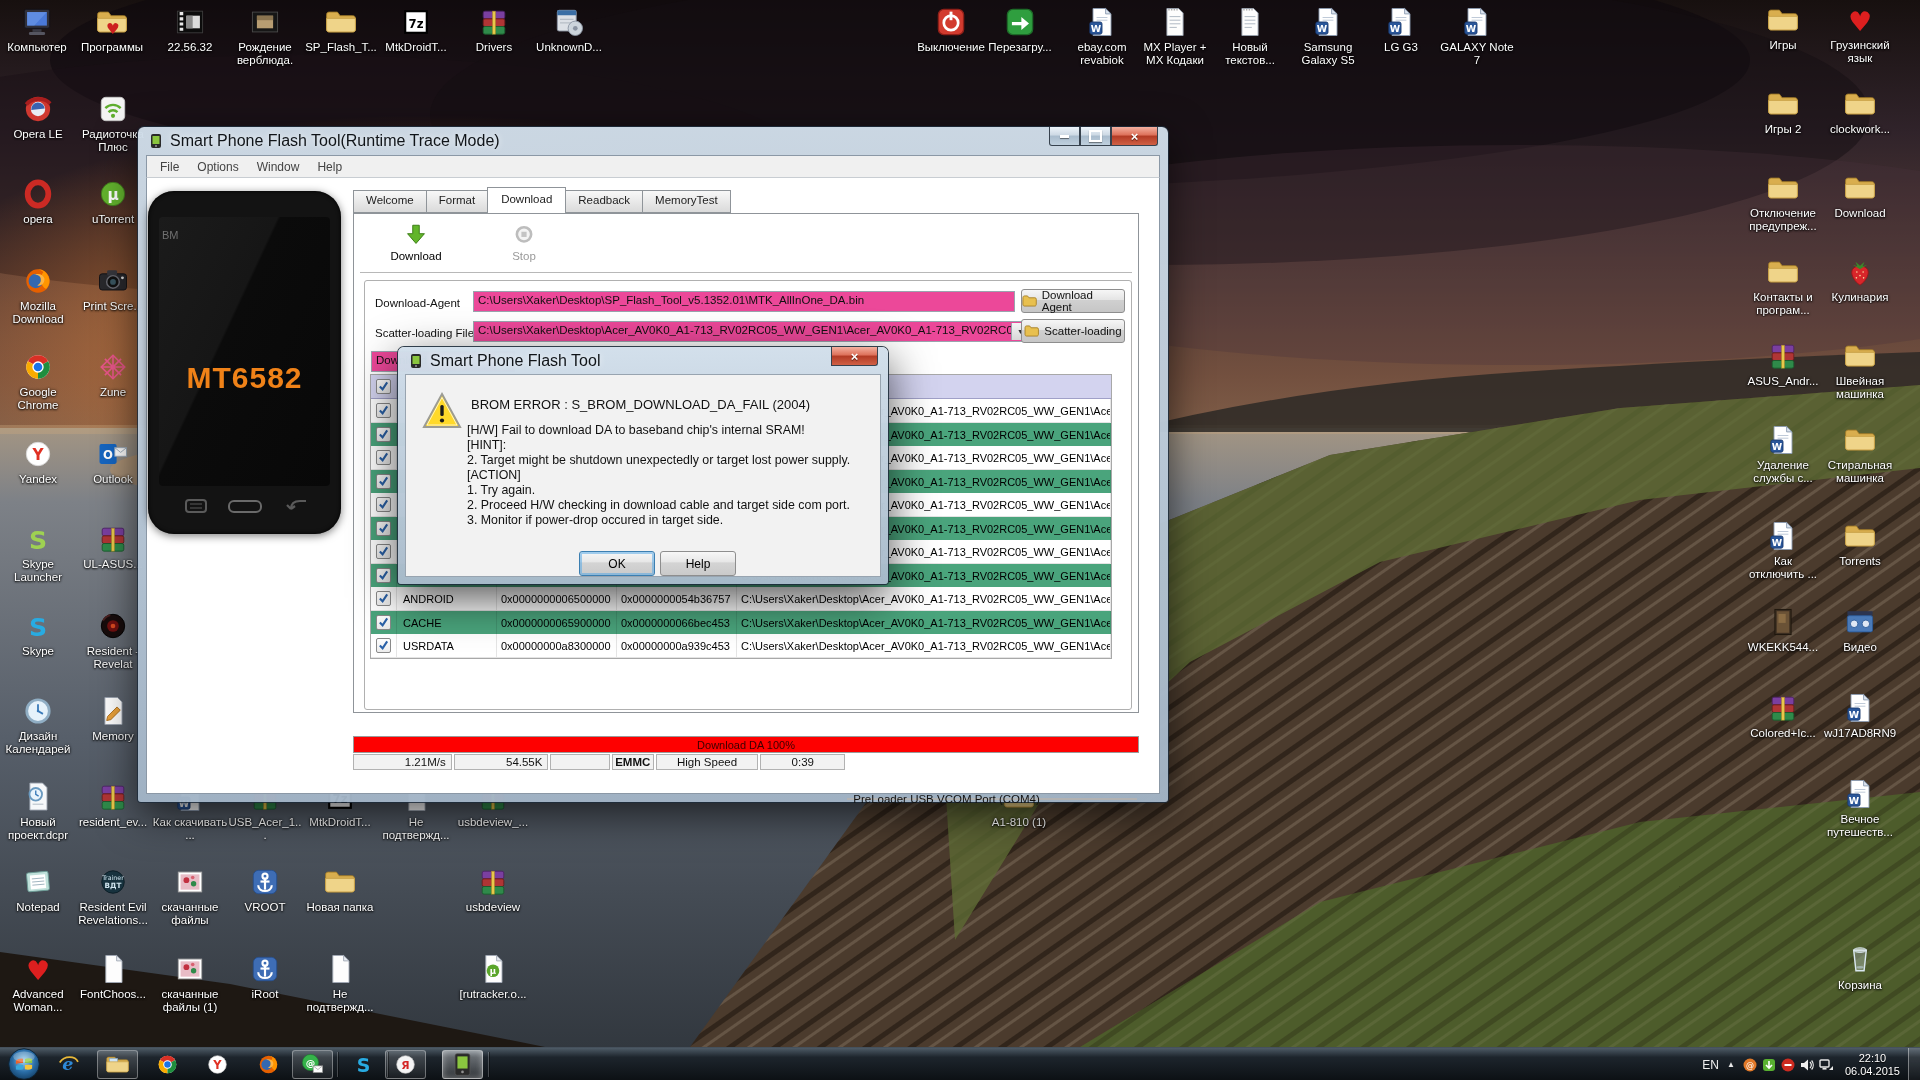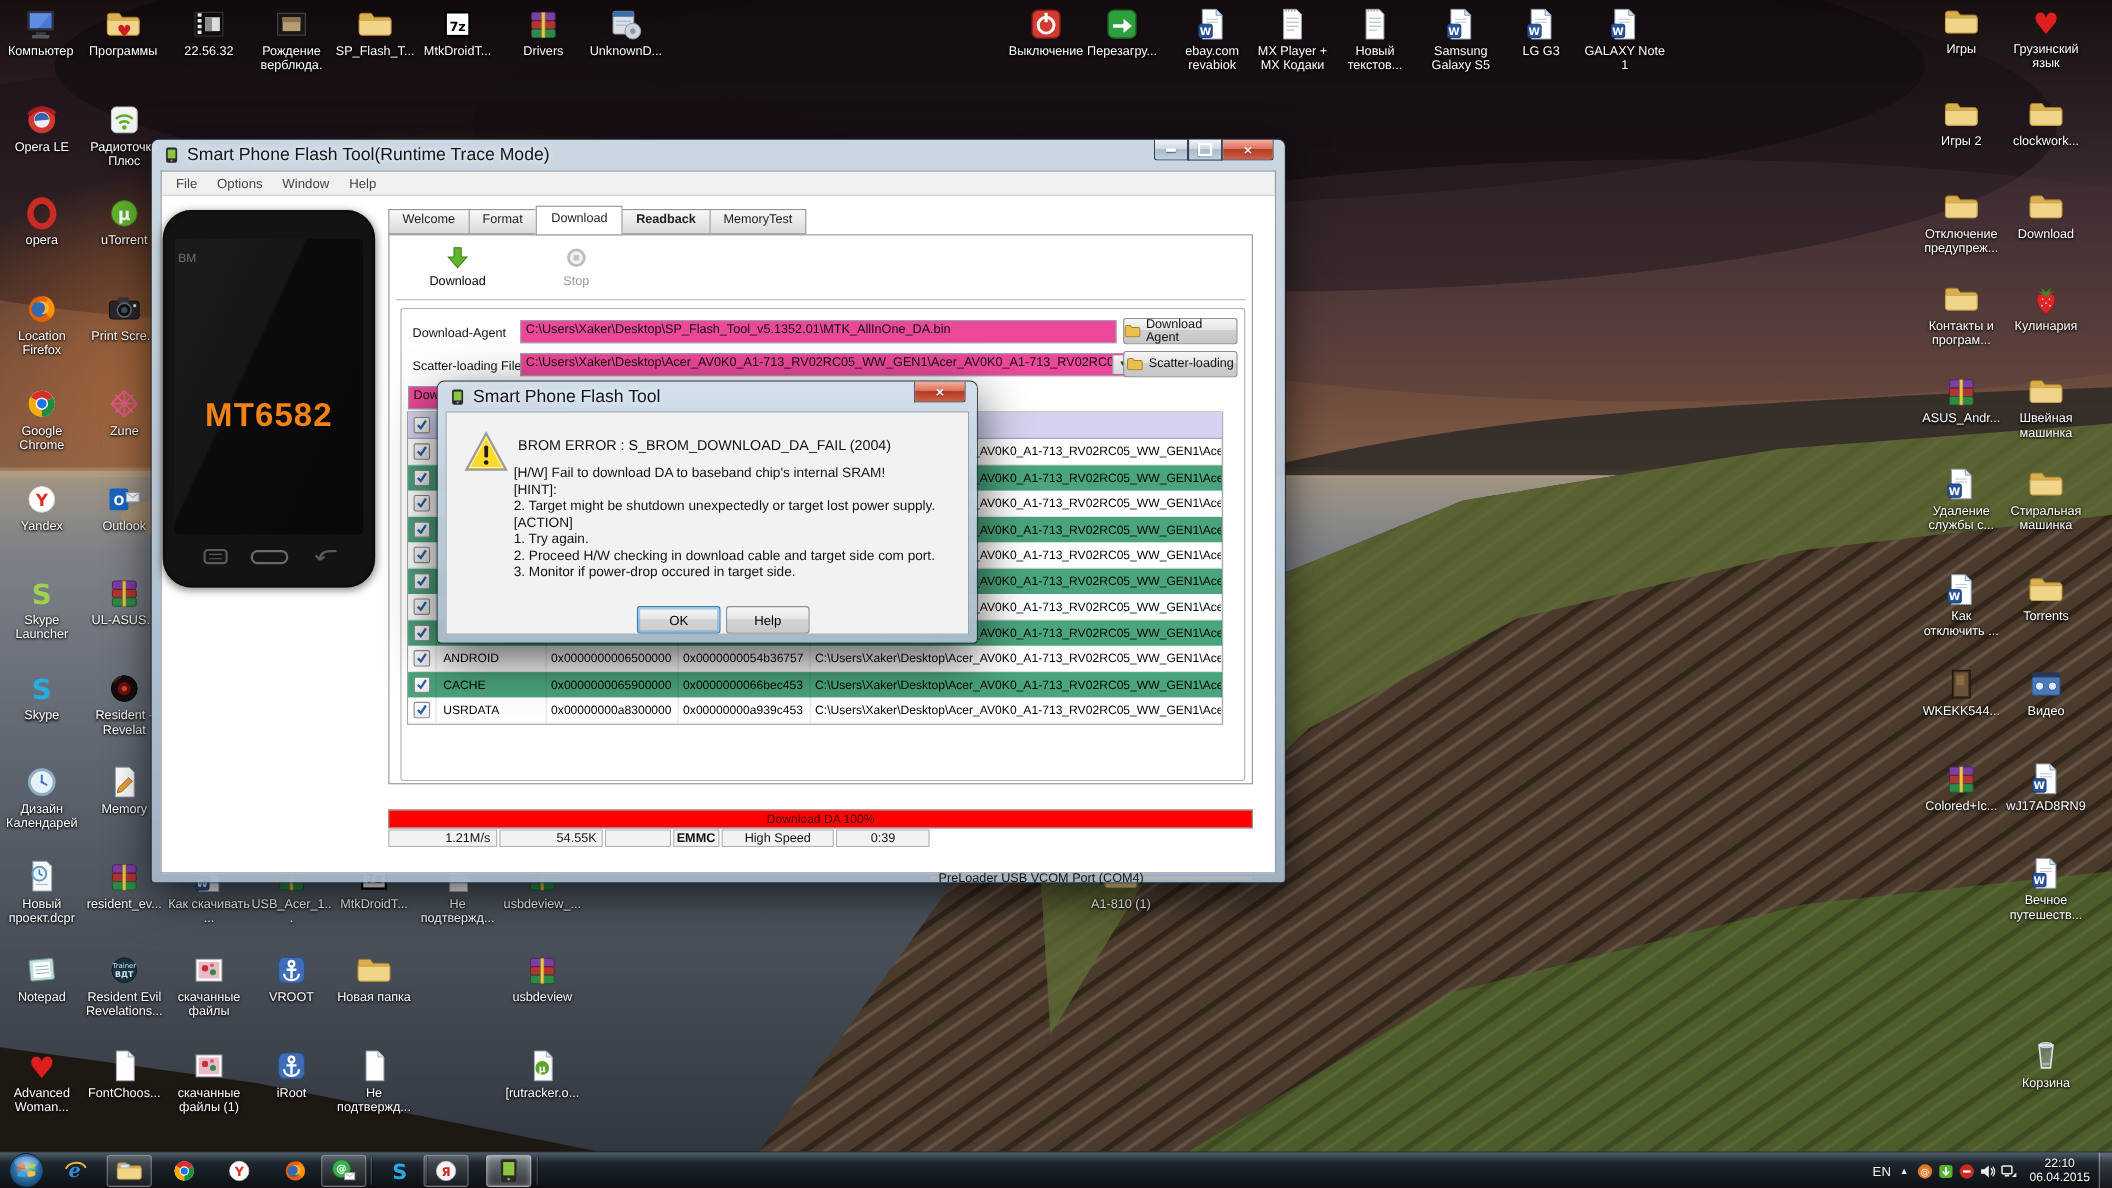--- a/index.html
+++ b/index.html
@@ -30,21 +30,21 @@
   .phone{position:absolute;left:1px;top:13px;width:193px;height:343px;background:#131313;border-radius:26px;box-shadow:inset 0 0 4px #000,0 2px 8px rgba(0,0,0,.5);}
   .phone-screen{position:absolute;left:11px;top:26px;right:11px;bottom:48px;background:linear-gradient(115deg,#1b1b1b 0%,#161616 40%,#0b0b0b 41%,#080808 100%);border-radius:4px;}
   .phone .bm{position:absolute;left:14px;top:38px;color:#707070;font-size:11px;}
   .phone .chip{position:absolute;left:0;right:0;top:170px;text-align:center;color:#f08218;font-size:30px;font-weight:bold;letter-spacing:1px;}
   .phone-nav{position:absolute;left:0;right:0;bottom:6px;height:40px;}
   
   #tabstrip{position:absolute;left:206px;top:12px;height:23px;display:flex;align-items:flex-end;z-index:3;}
   .tab{font-size:11.5px;color:#222;padding:3px 12px 4px;background:linear-gradient(#f8f8f8,#dadada);border:1px solid #8f9499;border-right:none;height:14px;}
   .tab:last-child{border-right:1px solid #8f9499;}
   .tab.active{background:#fff;padding:5px 13px 6px;margin-bottom:-1px;border-right:1px solid #8f9499;position:relative;z-index:4;}
-  .tab.active + .tab{border-left:none;font-weight:bold;}
+  .tab.active + .tab{border-left:none;}
   .panel{position:absolute;left:206px;top:35px;width:784px;height:498px;border:1px solid #8f9499;background:#fff;}
   .toolbtn{position:absolute;top:8px;width:80px;text-align:center;}
   .toolbtn .tico{width:26px;height:26px;margin:0 auto;}
   .toolbtn .tlab{font-size:11.5px;margin-top:2px;}
   .tsep{position:absolute;left:6px;right:6px;top:58px;border-top:1px solid #b8b8b8;}
   .groupbox{position:absolute;left:10px;top:66px;width:766px;height:428px;border:1px solid #b0b0b0;border-radius:3px;}
   .frm-label{position:absolute;font-size:11.5px;color:#111;}
   .inp{position:absolute;border:1px solid #9aa4ae;background:#ec4899;font-size:11.5px;padding:2px 4px;white-space:nowrap;overflow:hidden;color:#111;}
   .combo-arrow{position:absolute;top:1px;bottom:1px;right:1px;width:17px;background:linear-gradient(#f4f4f4,#d8d8d8);border-left:1px solid #9aa4ae;display:flex;align-items:center;justify-content:center;font-size:7px;color:#333;}
   .btn{position:absolute;display:flex;align-items:center;justify-content:center;gap:5px;font-size:11.5px;color:#111;
@@ -294,21 +294,21 @@
         <div class="dicon"><svg viewBox="0 0 40 40" width="36" height="36">
             <path d="M10 5h14l6 6v24H10z" fill="#fff" stroke="#8a9ab0"></path>
             <path d="M24 5l6 6h-6z" fill="#dce4ee" stroke="#8a9ab0"></path>
             <g stroke="#b8c4d4">
               <line x1="14" y1="15" x2="26" y2="15"></line>
               <line x1="14" y1="18" x2="26" y2="18"></line>
             </g>
             <rect x="6.5" y="20" width="13.5" height="13.5" rx="2" fill="#2a5699" stroke="#1a3a70"></rect>
             <text x="13.2" y="30.8" font-size="10.5" font-weight="bold" fill="#fff" text-anchor="middle" font-family="DejaVu Sans">W</text>
           </svg></div>
-        <div class="dlabel">GALAXY Note 1</div>
+        <div class="dlabel">GALAXY Note 7</div>
       </div>
       <div class="dbox" style="left: 0px; top: 91px;">
         <div class="dicon"><svg viewBox="0 0 40 40" width="36" height="36">
             <circle cx="20" cy="20" r="13.5" fill="#d03830"></circle>
             <circle cx="20" cy="20" r="8" fill="#e9edf4"></circle>
             <path d="M12.5 21a7.5 7.5 0 0 1 15-1.5z" fill="#3a62b0"></path>
             <path d="M7 15 C13 7 27 7 33.5 14" stroke="#a81e1e" stroke-width="4.2" fill="none"></path>
           </svg></div>
         <div class="dlabel">Opera LE</div>
       </div>
@@ -318,21 +318,21 @@
           </svg></div>
         <div class="dlabel">opera</div>
       </div>
       <div class="dbox" style="left: 0px; top: 263px;">
         <div class="dicon"><svg viewBox="0 0 40 40" width="36" height="36">
             <circle cx="20" cy="20" r="13" fill="#e66000"></circle>
             <circle cx="17.5" cy="20" r="8" fill="#3468b0"></circle>
             <path d="M20 7a13 13 0 0 1 9 22 13 13 0 0 1-3-19 13 13 0 0 0-6-3z" fill="#ff9500"></path>
             <path d="M14 14c3-2 8-1 9 3 1 3-1 7-4 8 5 1 9-3 8-8-1-4-7-7-13-3z" fill="#ffb340"></path>
           </svg></div>
-        <div class="dlabel">Location Firefox</div>
+        <div class="dlabel">Mozilla Download</div>
       </div>
       <div class="dbox" style="left: 0px; top: 349px;">
         <div class="dicon"><svg viewBox="0 0 40 40" width="36" height="36">
             <circle cx="20" cy="20" r="13" fill="#fff"></circle>
             <path d="M20 20 L8.7 13.5 A13 13 0 0 1 31.3 13.5 Z" fill="#d93025"></path>
             <path d="M20 20 L8.7 13.5 A13 13 0 0 0 20 33 Z" fill="#f9ab00"></path>
             <path d="M20 20 L20 33 A13 13 0 0 0 31.3 13.5 Z" fill="#1e8e3e"></path>
             <circle cx="20" cy="20" r="6.3" fill="#fff"></circle>
             <circle cx="20" cy="20" r="4.8" fill="#1a73e8"></circle>
           </svg></div>

